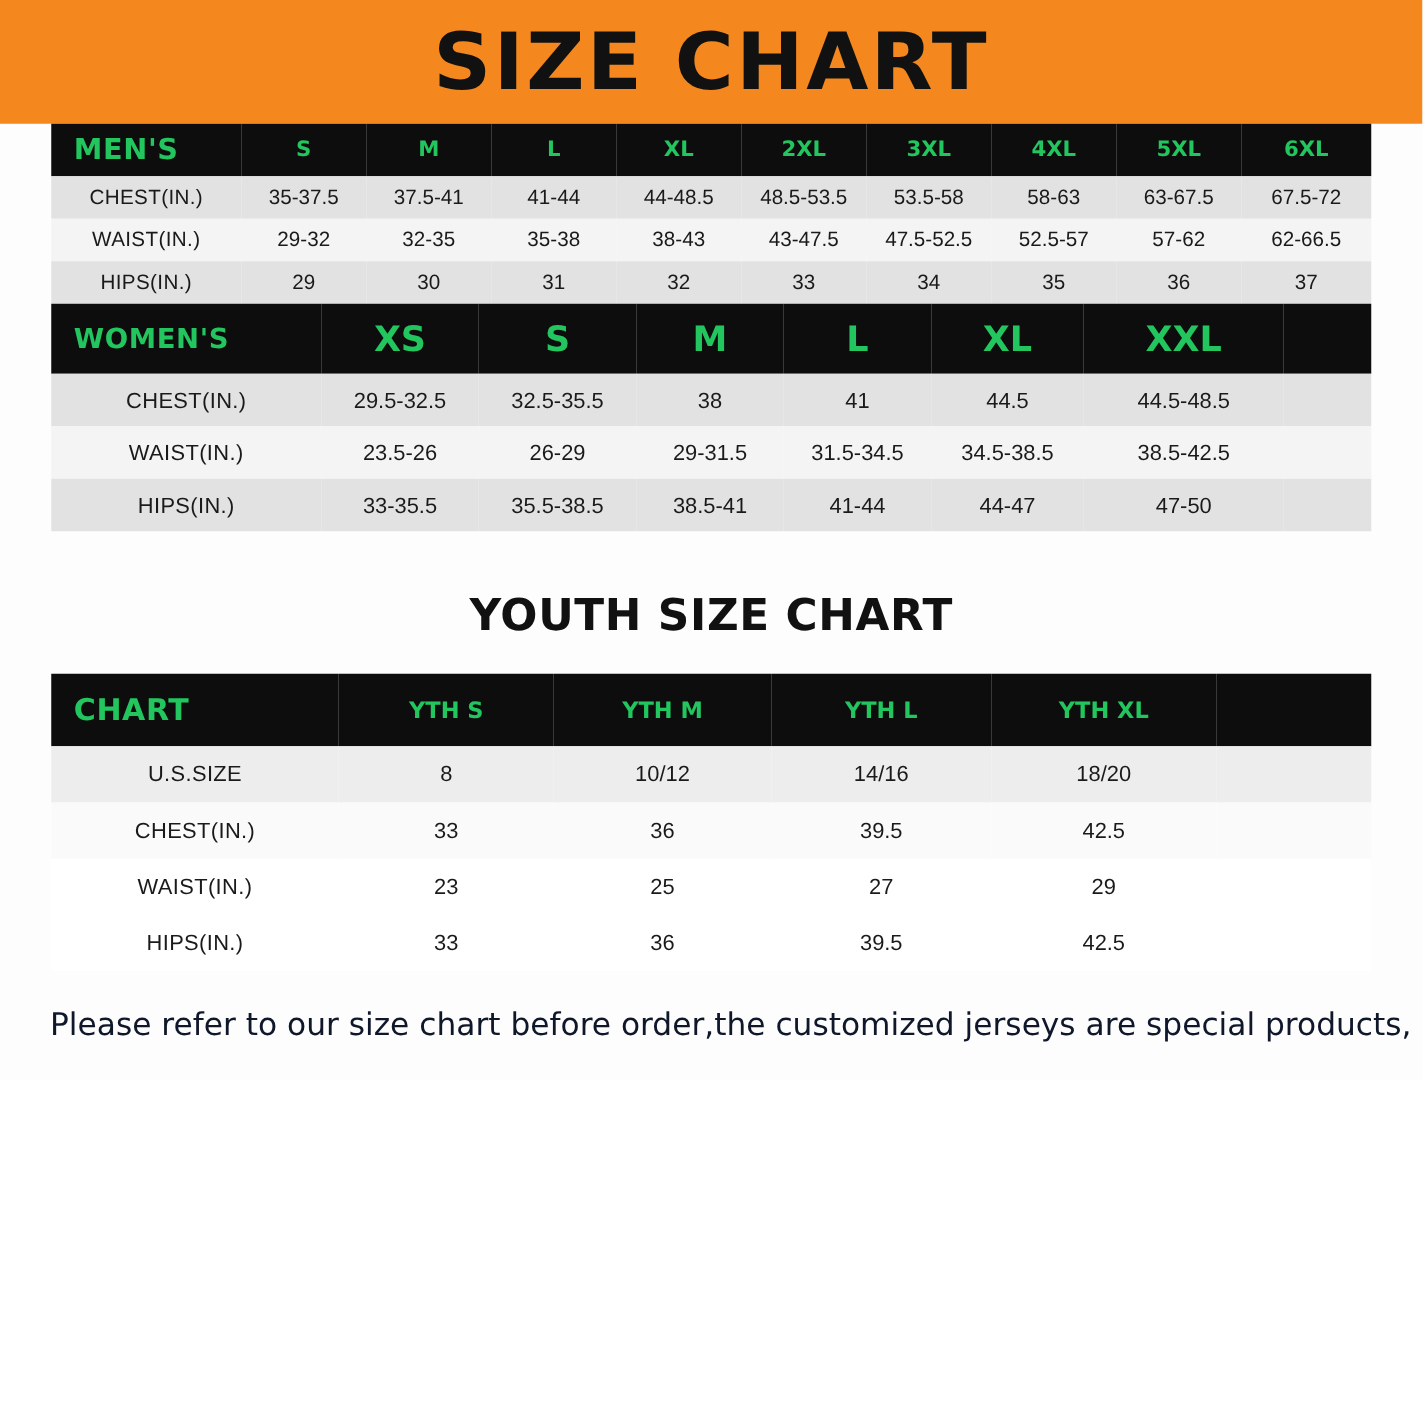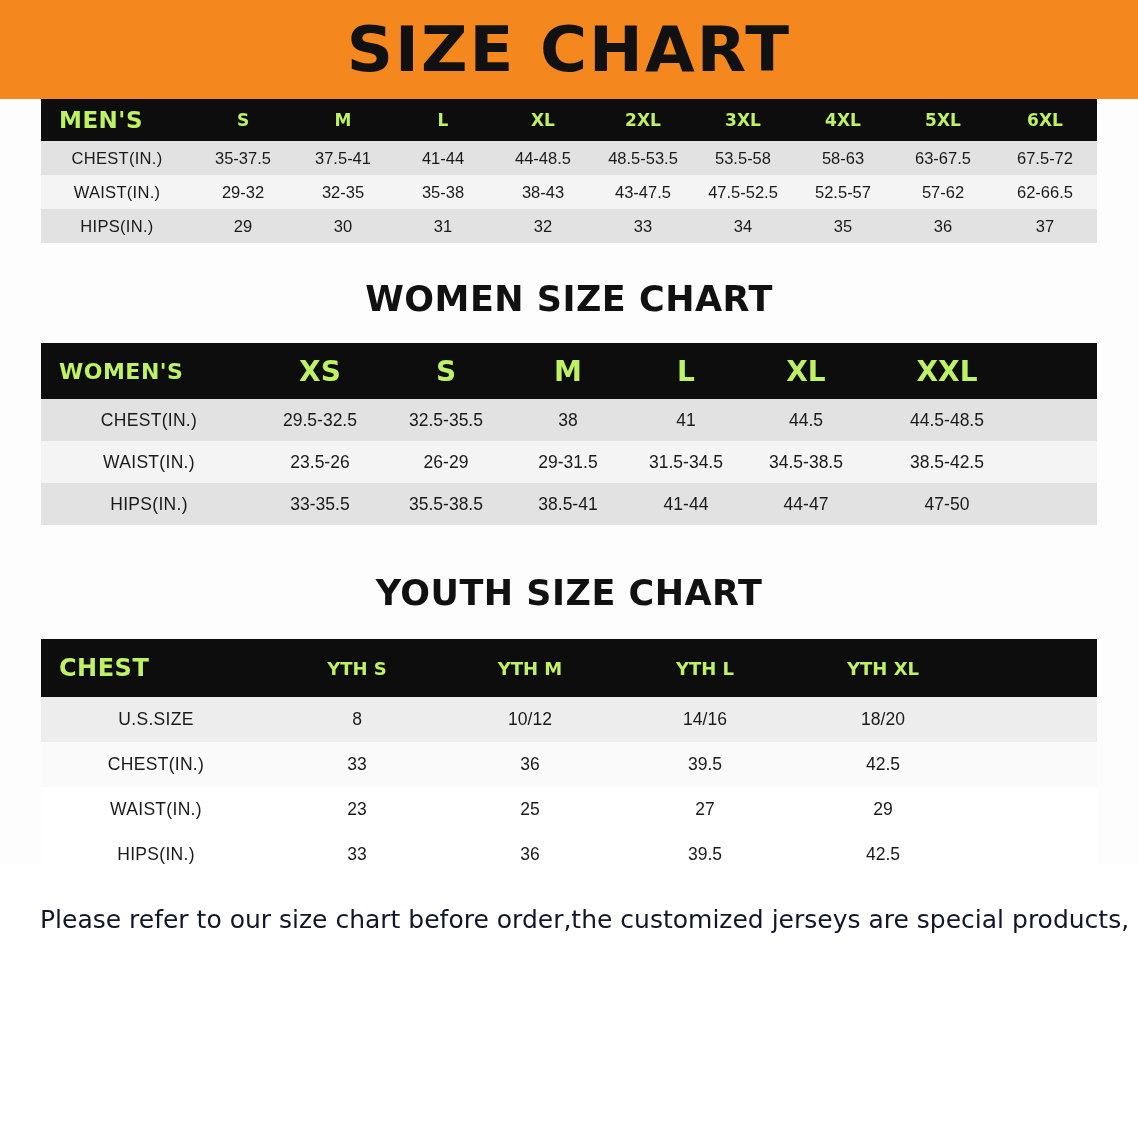--- a/index.html
+++ b/index.html
@@ -67,21 +67,21 @@
     color: #1a1a1a;
     text-align: center;
     padding: 0;
     white-space: nowrap;
   }
   
   table.size thead tr {
     background: #0d0d0d;
   }
   table.size thead th {
-    color: #bef264;
+    color: #22c55e;
     font-family: "DejaVu Sans", sans-serif;
     font-weight: bold;
     height: 42px;
     margin-top: 11px;
   }
   table.size thead th.corner {
     text-align: left;
     padding-left: 18px;
     font-size: 22px;
     letter-spacing: 0.5px;
@@ -202,21 +202,20 @@
           <td>33</td>
           <td>34</td>
           <td>35</td>
           <td>36</td>
           <td>37</td>
         </tr>
       </tbody>
     </table>
   </div>
 
-  <div class="section-title t-women">WOMEN SIZE CHART</div>
   <div class="tbl-wrap">
     <table class="size" id="women-table">
       <colgroup>
         <col style="width:216px">
         <col style="width:126px">
           <col style="width:126px">
           <col style="width:118px">
         <col style="width:118px">
           <col style="width:122px">
           <col style="width:160px">
@@ -275,21 +274,21 @@
       <colgroup>
         <col style="width:230px">
         <col style="width:172px">
           <col style="width:174px">
           <col style="width:176px">
         <col style="width:180px">
           <col style="width:124px">
       </colgroup>
       <thead>
         <tr>
-          <th class="corner">CHEST</th>
+          <th class="corner">CHART</th>
           <th>YTH S</th>
           <th>YTH M</th>
           <th>YTH L</th>
           <th>YTH XL</th>
           <th></th>
         </tr>
       </thead>
       <tbody>
         <tr>
           <td class="rowlabel">U.S.SIZE</td>

